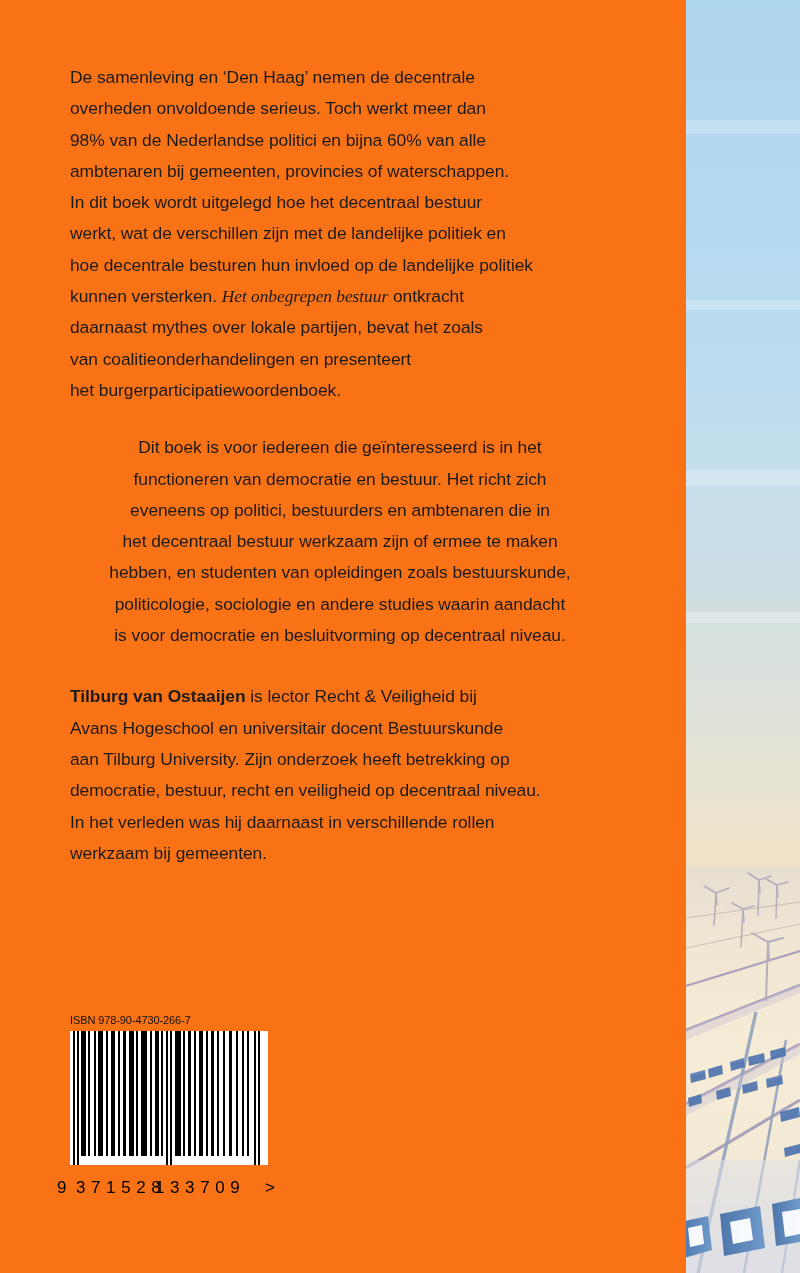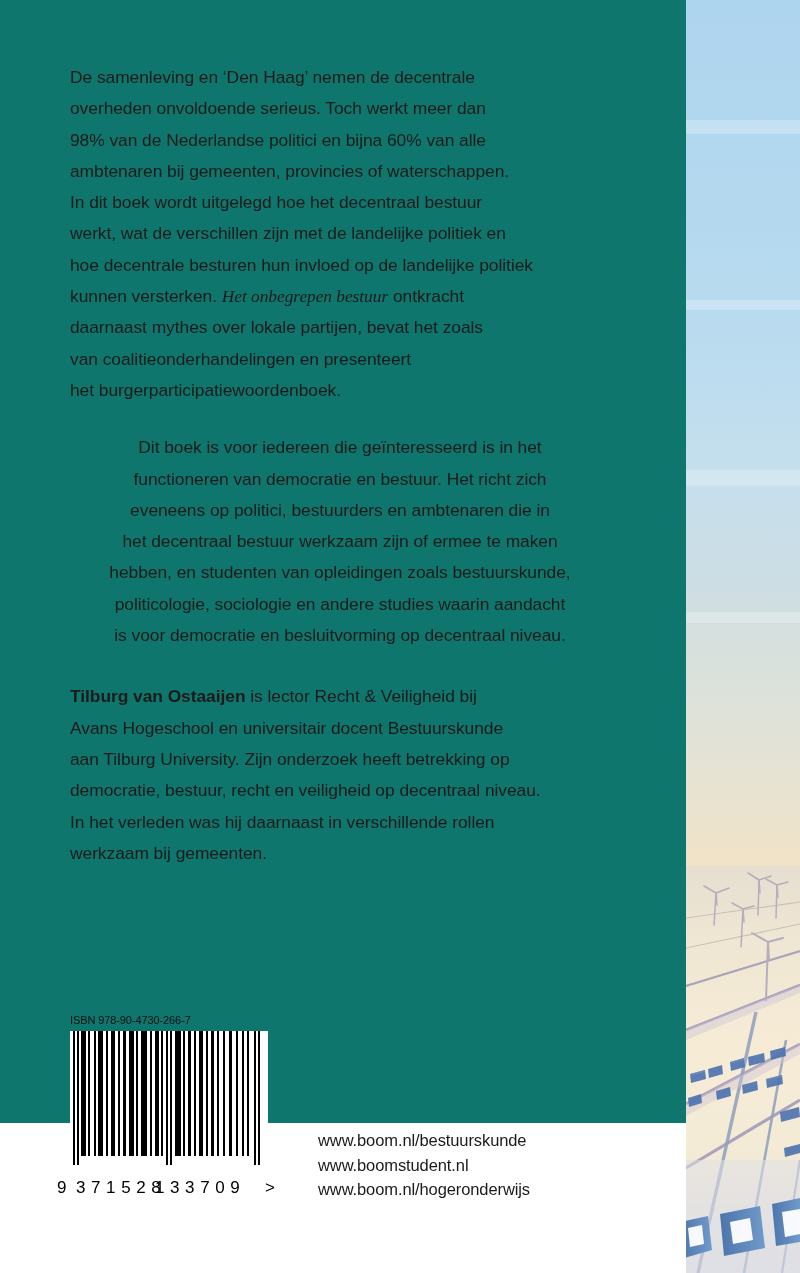--- a/index.html
+++ b/index.html
@@ -12,22 +12,22 @@
     height: 1273px;
     position: relative;
     overflow: hidden;
     font-family: "Liberation Sans", sans-serif;
   }
 
   
   #cover {
     position: absolute;
     left: 0; top: 0;
-    width: 800px; height: 1123px;
-    background: #0f766e;
+    width: 800px; height: 1273px;
+    background: #f97316;
   }
 
   #text-column {
     position: absolute;
     left: 70px;
     top: 62px;
     width: 540px;
   }
 
   .blurb {
@@ -185,25 +185,20 @@
     </svg>
   </div>
 
   <div id="barcode-digits">
     <span class="d-lead">9</span>
     <span class="d-left">371528</span>
     <span class="d-right">133709</span>
     <span class="d-tail">&gt;</span>
   </div>
 
-  <div id="urls">
-    <div>www.boom.nl/bestuurskunde</div>
-    <div>www.boomstudent.nl</div>
-    <div>www.boom.nl/hogeronderwijs</div>
-  </div>
 
   <div id="illustration">
     <svg id="illu-svg" viewBox="0 0 114 1273" preserveAspectRatio="none">
       <defs>
         <linearGradient id="skyGrad" x1="0" y1="0" x2="0" y2="1">
           <stop offset="0" stop-color="#aed5ee"></stop>
           <stop offset="0.25" stop-color="#b4d9ef"></stop>
           <stop offset="0.42" stop-color="#bcdcef"></stop>
           <stop offset="0.55" stop-color="#c6dfec"></stop>
           <stop offset="0.66" stop-color="#ccdde4"></stop>

